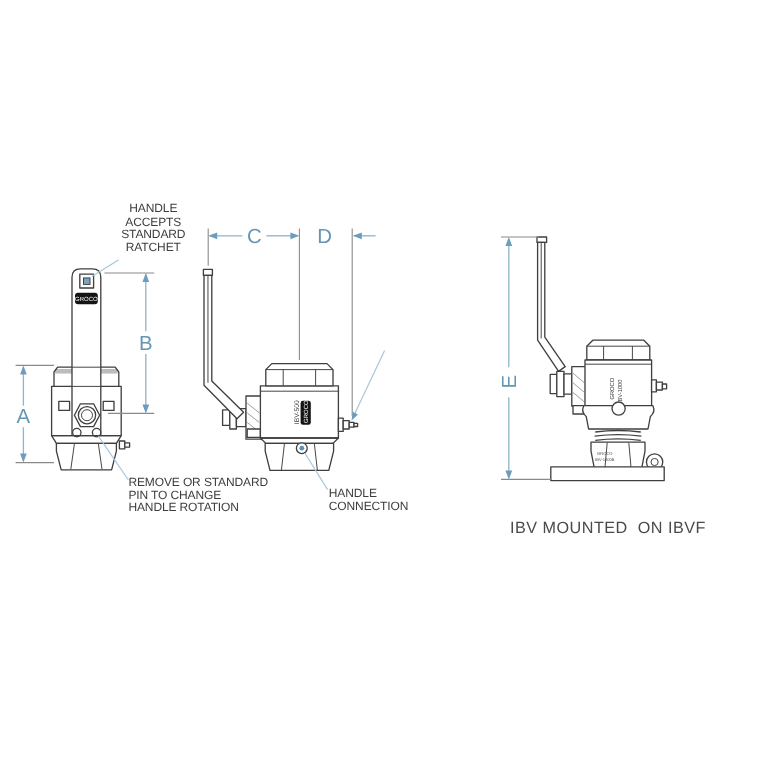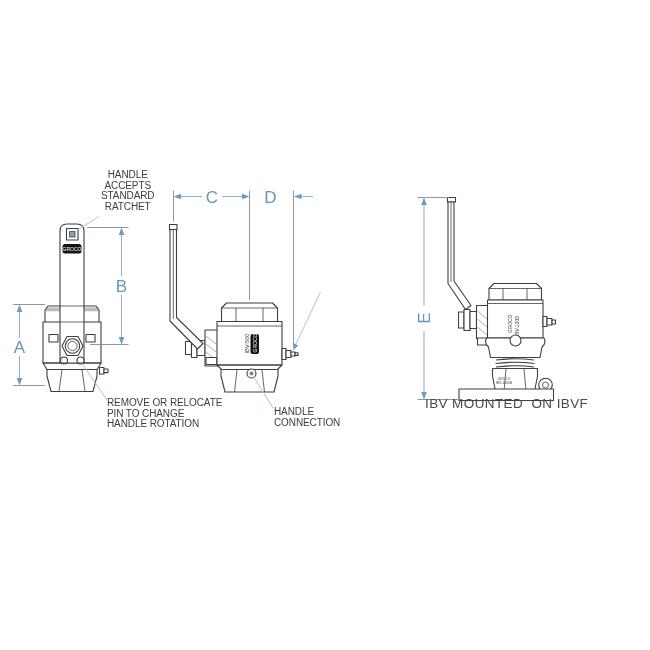--- a/index.html
+++ b/index.html
@@ -209,20 +209,20 @@
     <line class="leader" x1="294.5" y1="347" x2="320.5" y2="292"></line>
     <polygon class="arr" points="293,350.5 298.3,345.4 293.9,343.2"></polygon>
     <line class="leader" x1="254" y1="377.5" x2="273" y2="408"></line>
   </g>
 </svg>
 
 <div class="note" style="left:101px;top:170px;text-align:center;">HANDLE
 ACCEPTS
 STANDARD
 RATCHET</div>
-<div class="note" style="left:107px;top:398px;">REMOVE OR RELOCATE
+<div class="note" style="left:107px;top:398px;">REMOVE OR STANDARD
 PIN TO CHANGE
 HANDLE ROTATION</div>
 <div class="note" style="left:274px;top:407px;">HANDLE
 CONNECTION</div>
-<div class="caption" style="left:425px;top:396px;">IBV MOUNTED  ON IBVF</div>
+<div class="caption" style="left:425px;top:432px;">IBV MOUNTED  ON IBVF</div>
 
 </div>
 
 </body></html>

